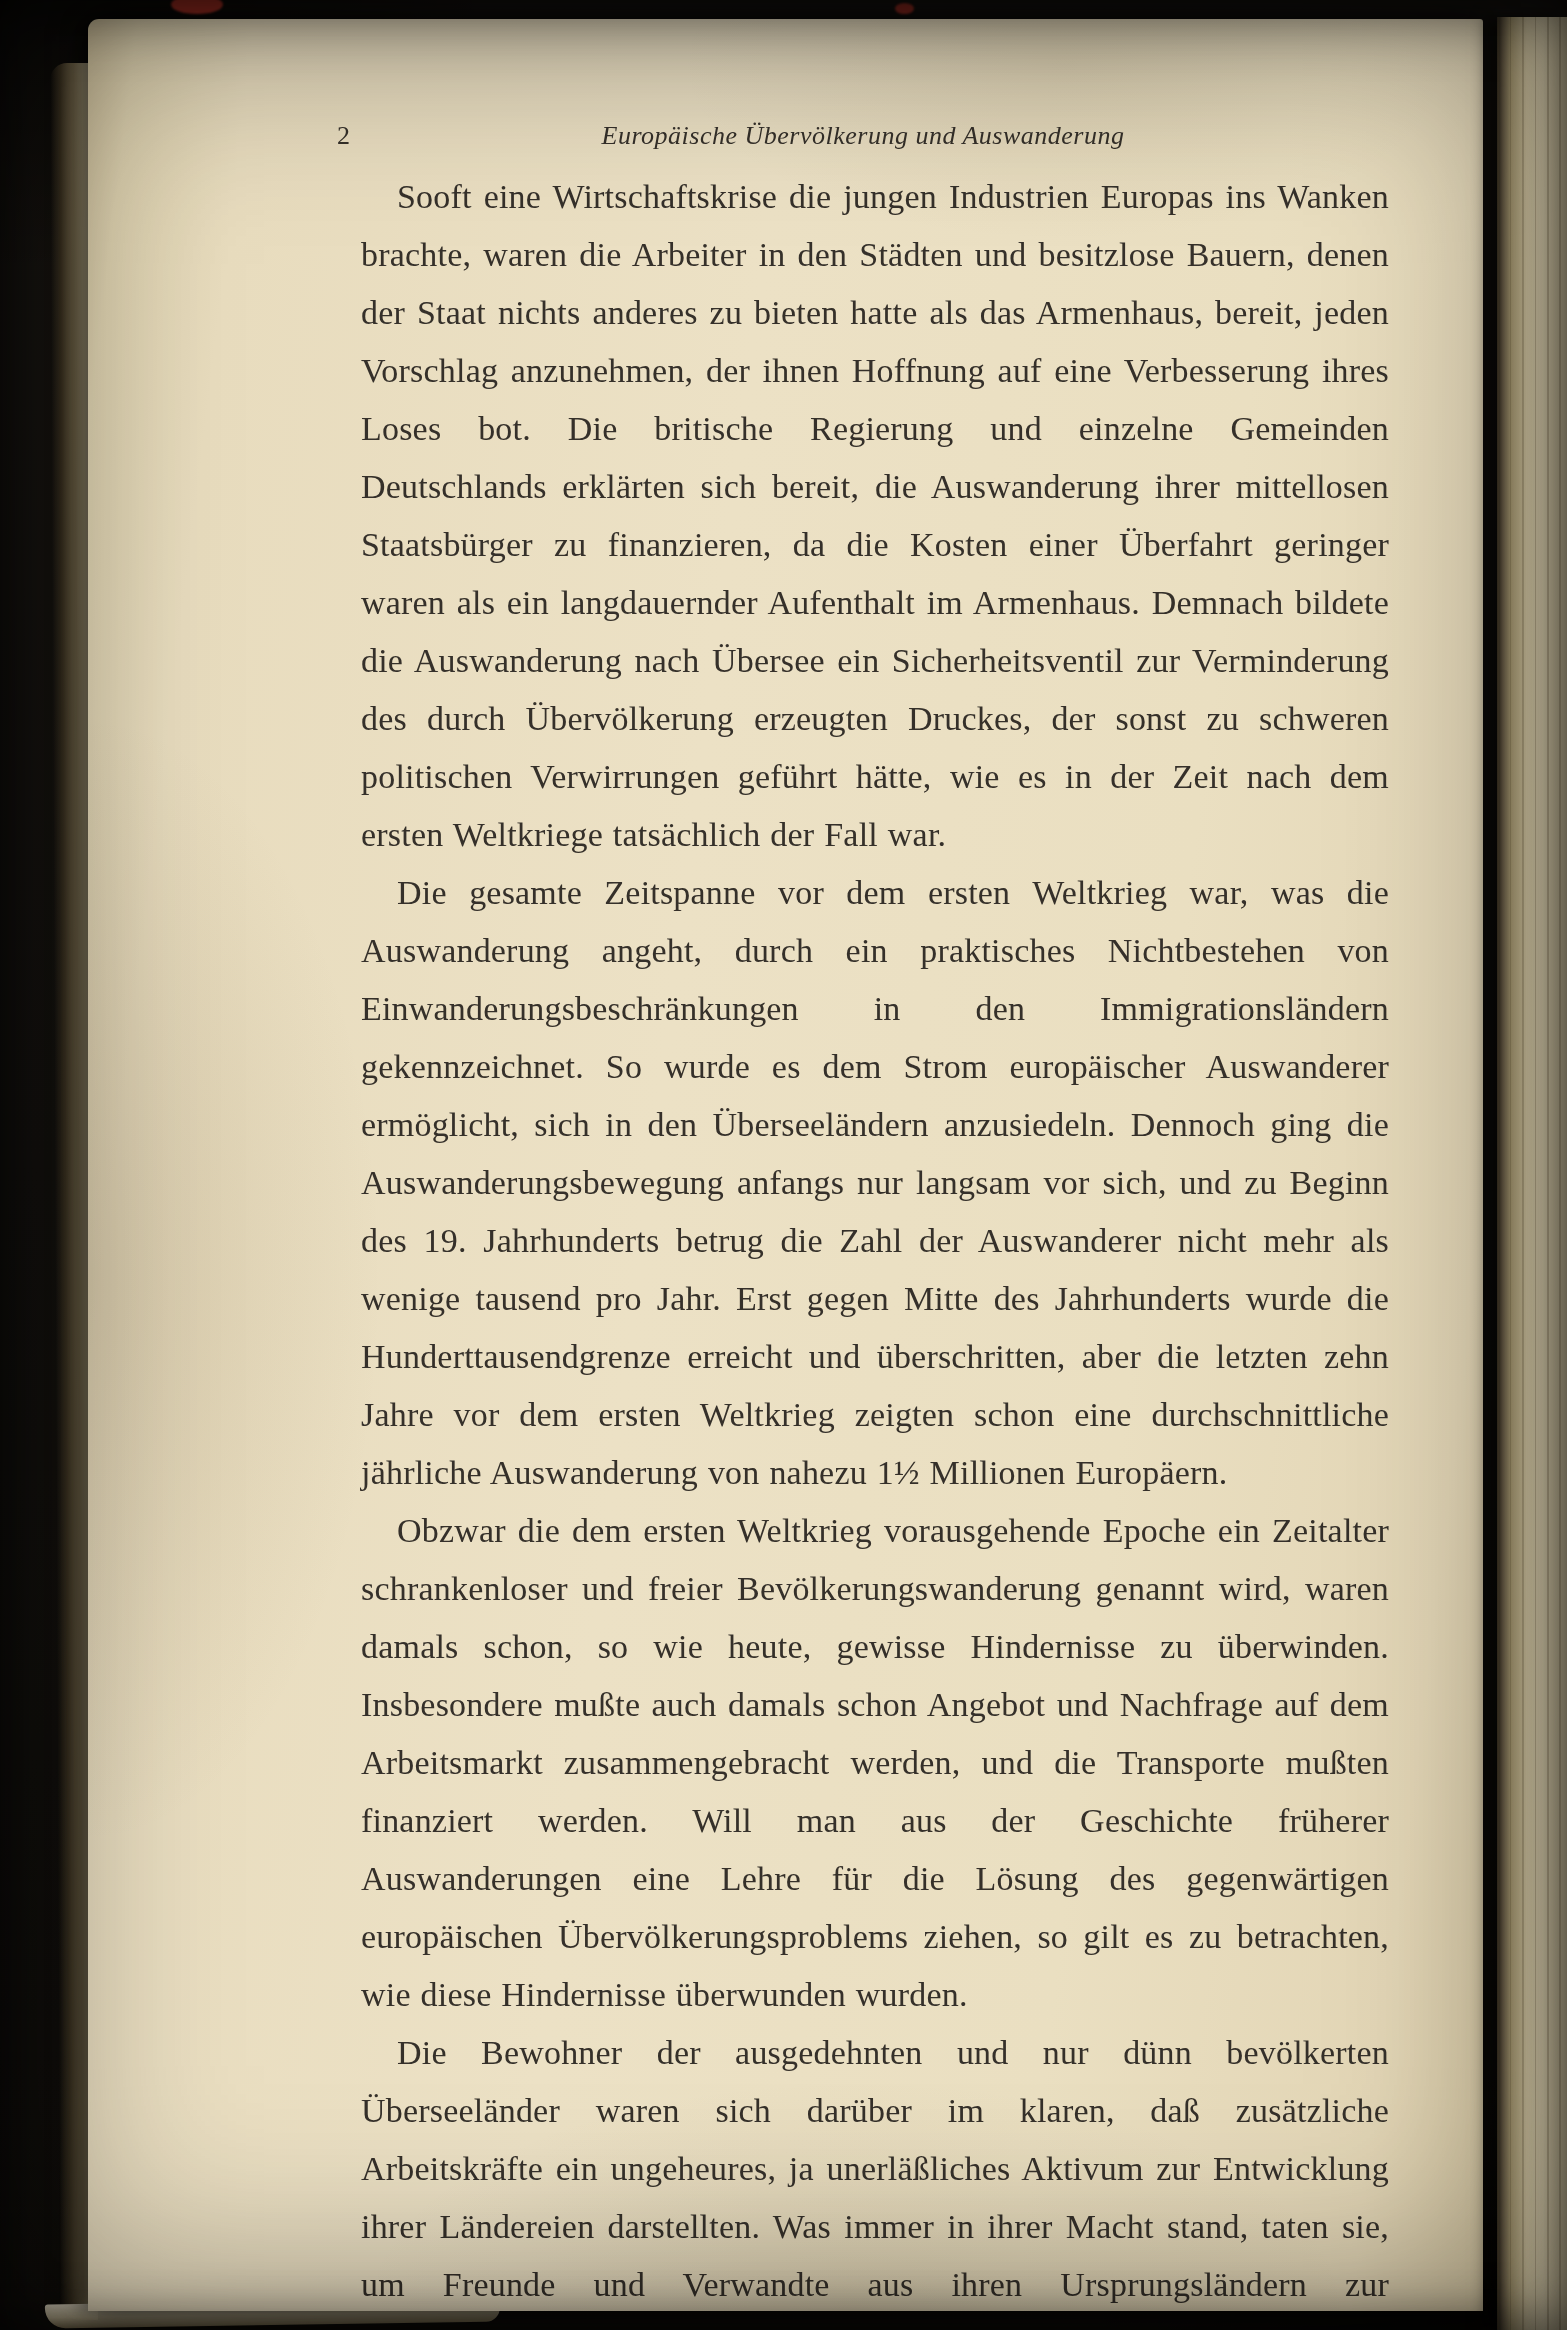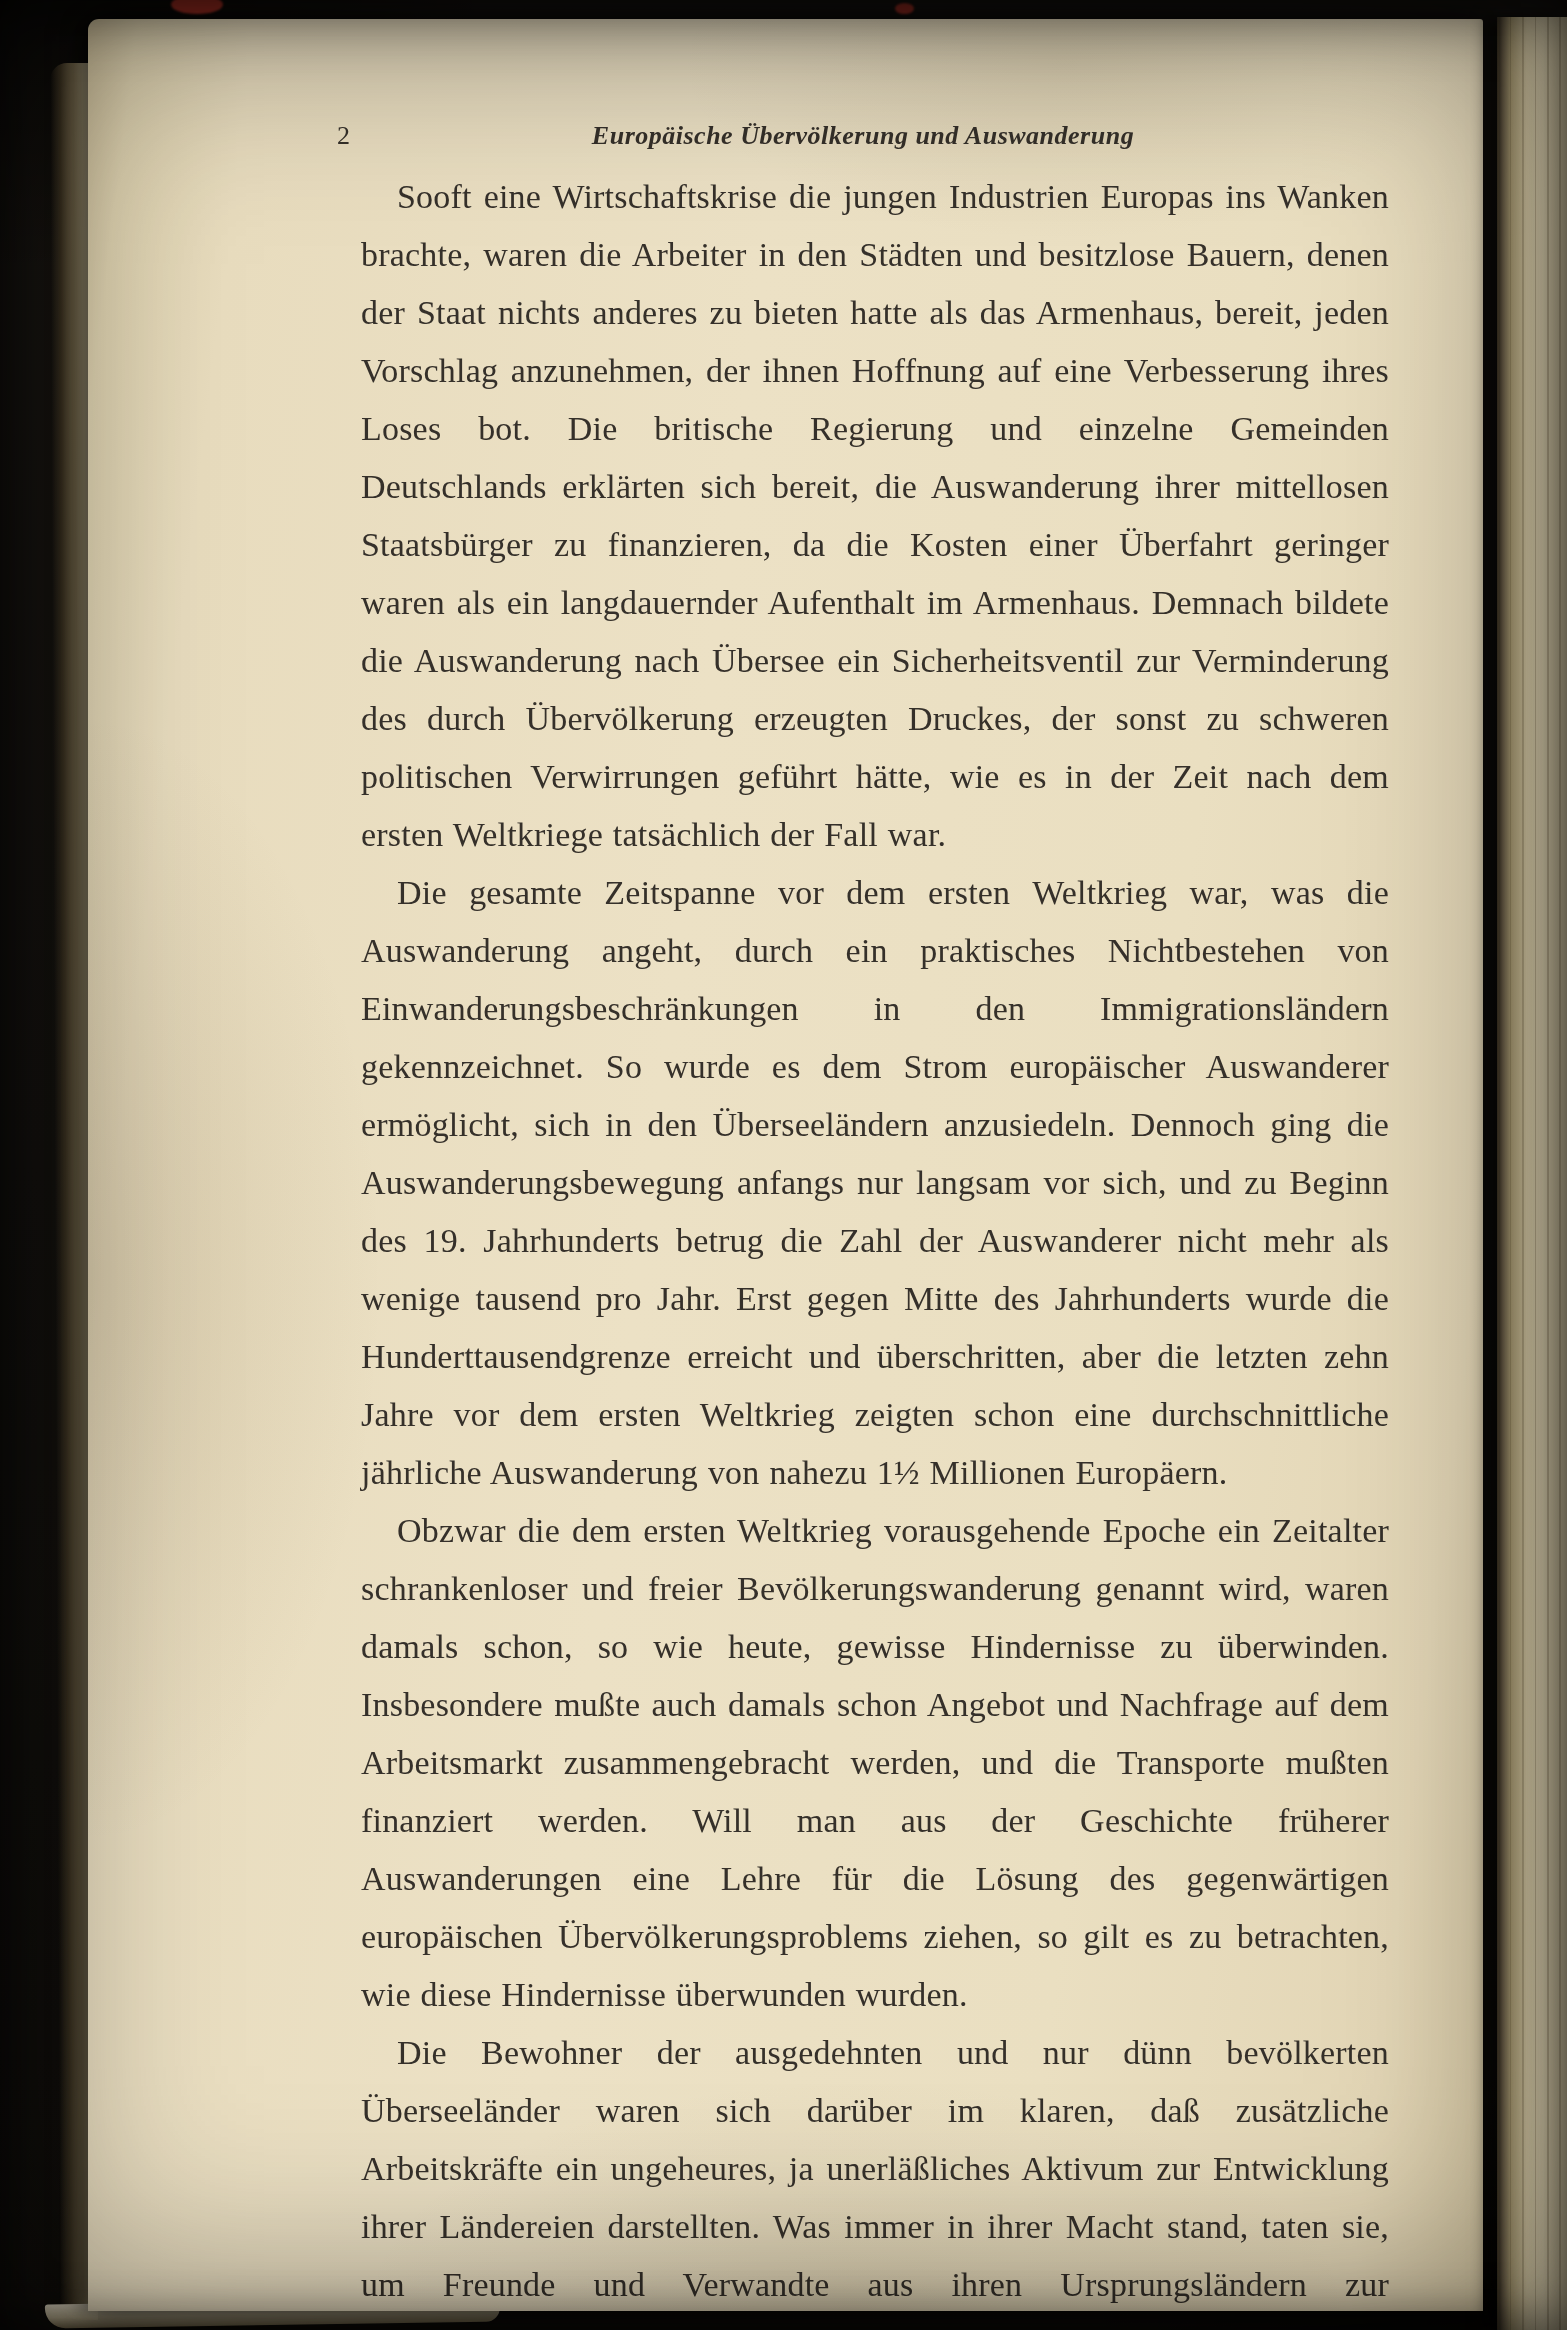--- a/index.html
+++ b/index.html
@@ -83,21 +83,20 @@
   .pagenum {
     position: absolute;
     left: 0;
     top: 0;
     font-style: normal;
     letter-spacing: 0.8px;
   }
   .head-title {
     font-style: italic;
     letter-spacing: 0.5px;
-    font-weight: bold;
   }
   .text-block {
     font-size: 34px;
     line-height: 58px;
     text-align: justify;
     letter-spacing: 0.2px;
     word-spacing: 1.2px;
     hyphens: auto;
     margin-left: 24px;
     -webkit-hyphens: auto;

